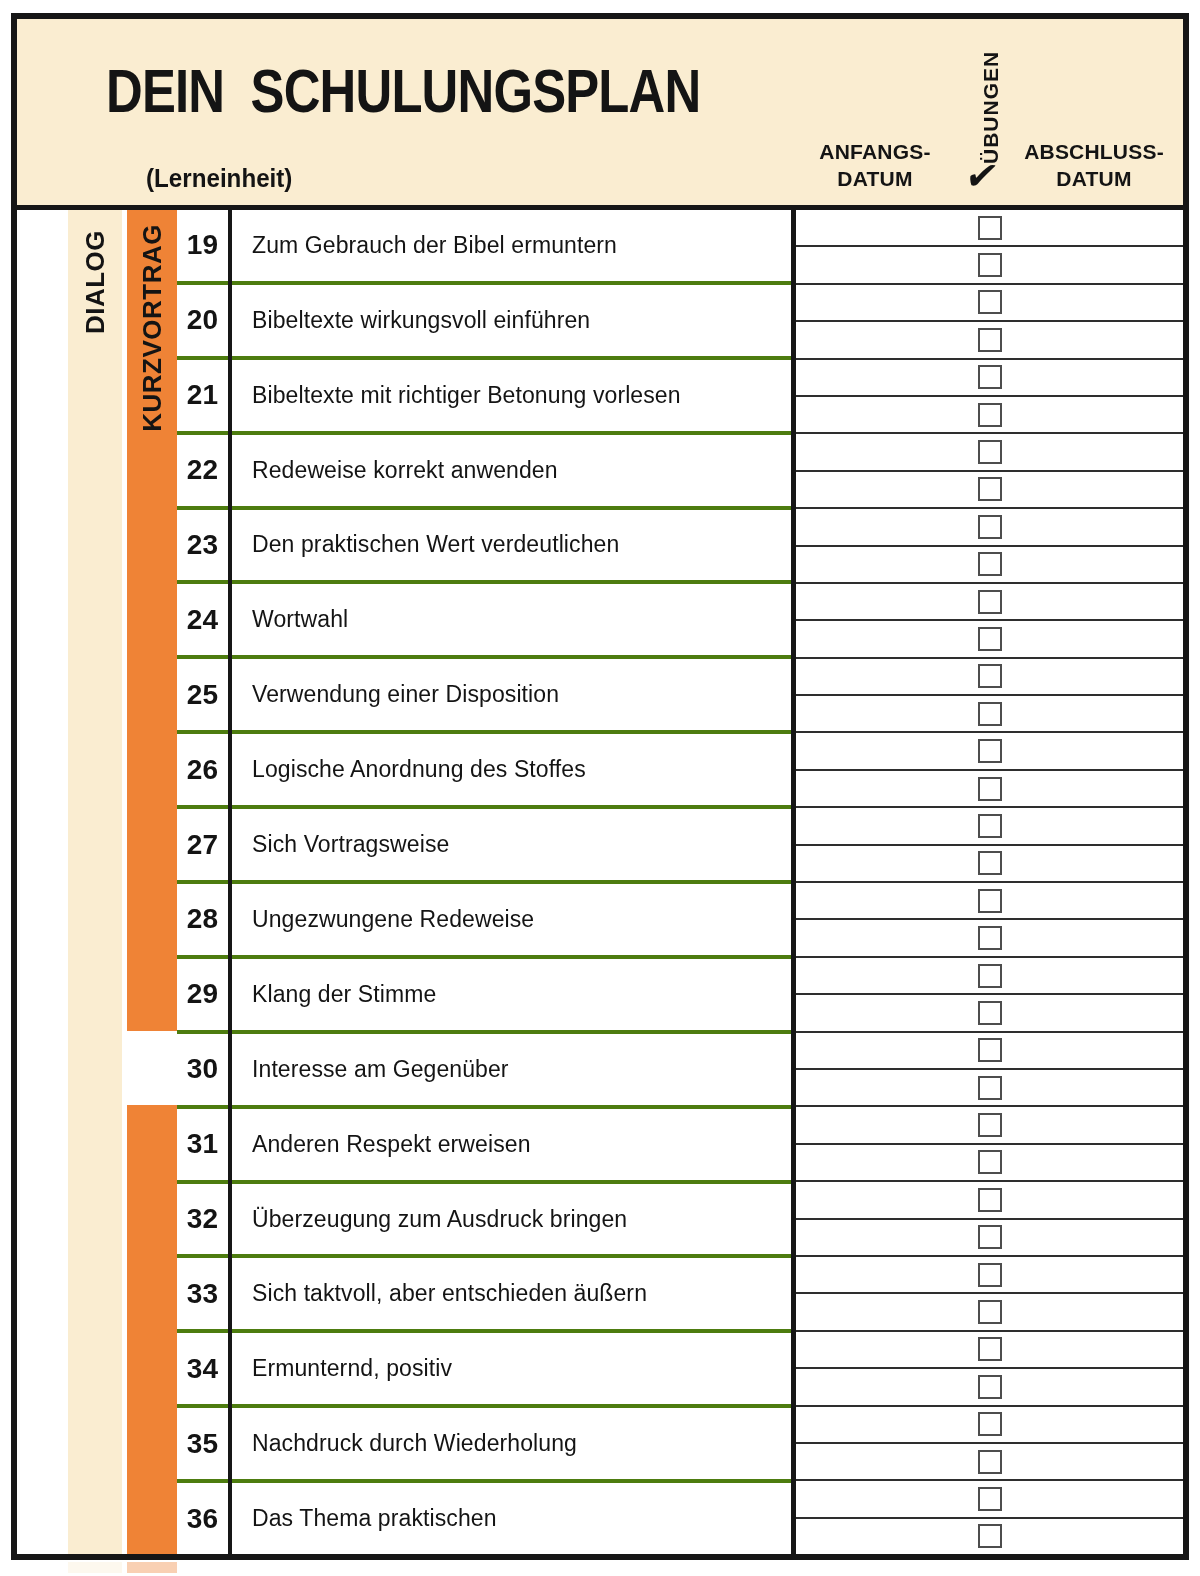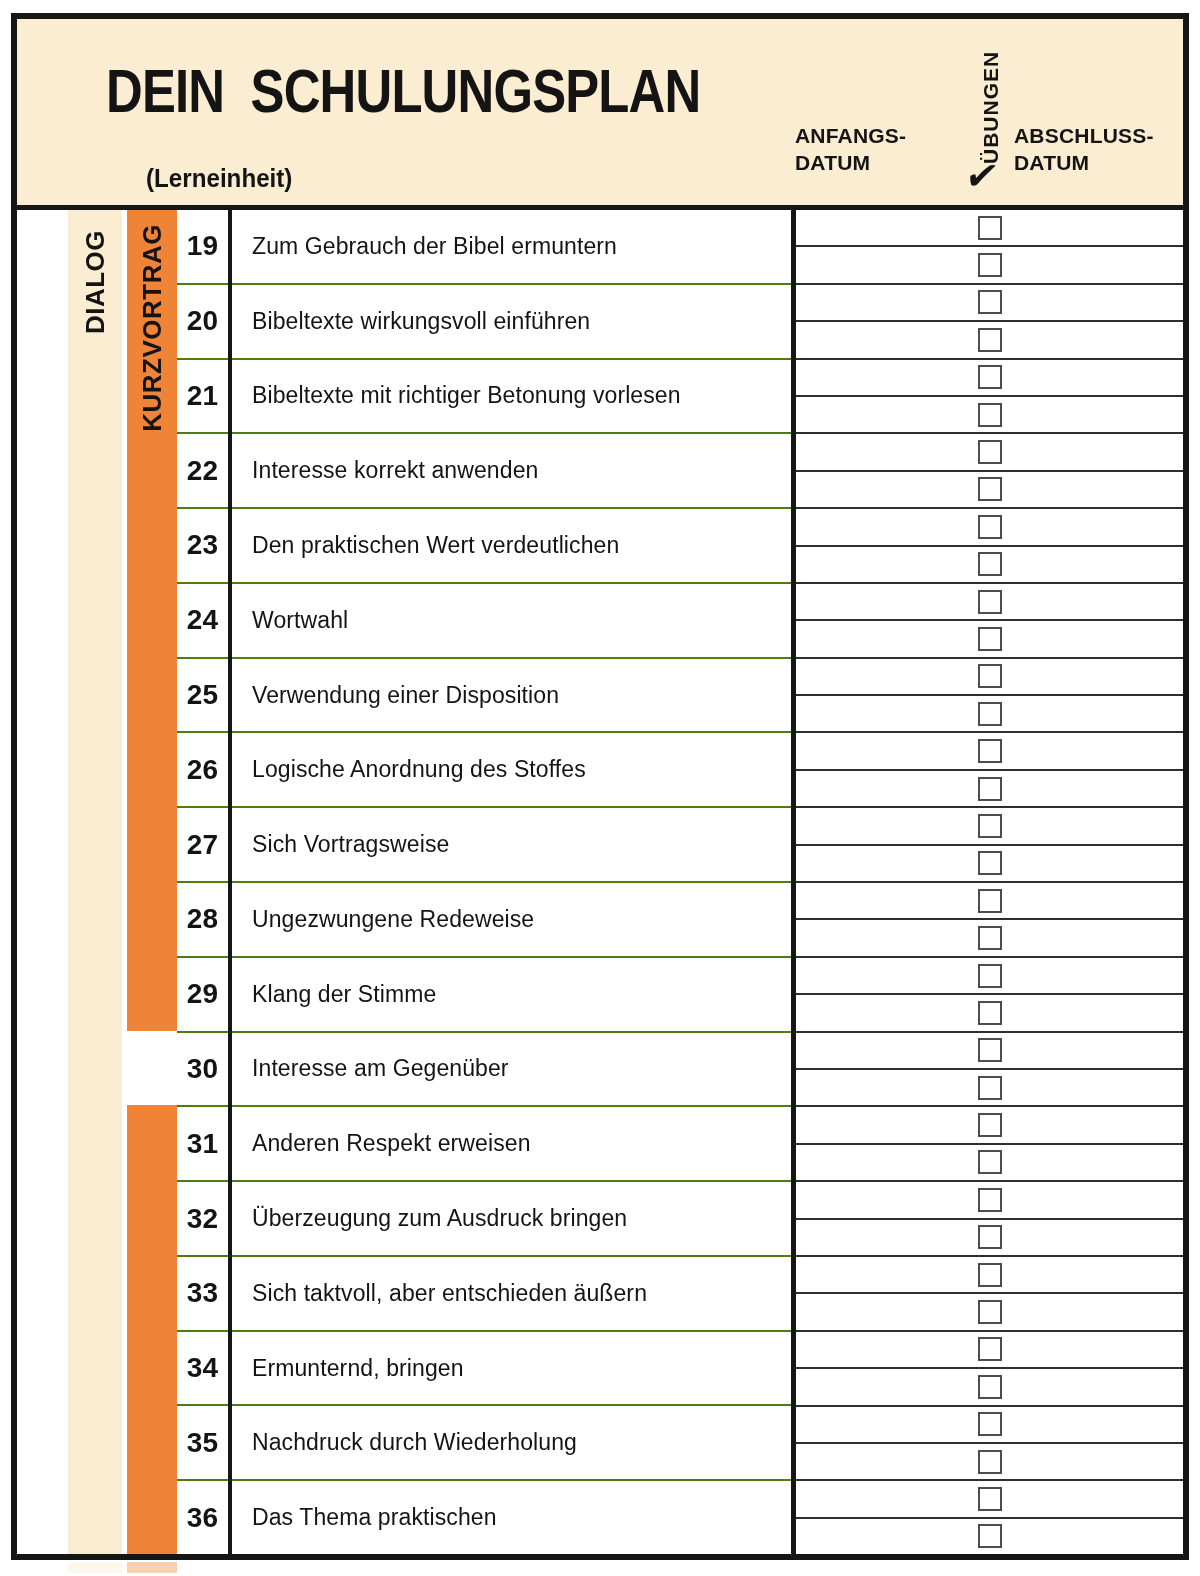--- a/index.html
+++ b/index.html
@@ -7,40 +7,40 @@
     position:relative;width:1200px;height:1576px;background:#ffffff;overflow:hidden;
     font-family:"Liberation Sans","DejaVu Sans",sans-serif;color:#141414;
   }
   .abs{position:absolute;}
   
   .frame{left:11px;top:13px;width:1178px;height:1547px;border:6px solid #161616;box-sizing:border-box;z-index:6;pointer-events:none;}
   
   .header-band{left:17px;top:19px;width:1166px;height:191px;background:#FAEDD1;border-bottom:5px solid #161616;box-sizing:border-box;z-index:1;}
   .title{left:106px;top:60px;font-size:62px;line-height:62px;font-weight:bold;letter-spacing:-1px;word-spacing:16px;transform:scaleX(0.82);transform-origin:left top;white-space:nowrap;z-index:2;}
   .subtitle{left:146px;top:165px;font-size:26px;line-height:26px;font-weight:bold;transform:scaleX(0.93);transform-origin:left top;z-index:2;}
-  .col-head{top:122px;width:160px;font-size:21px;line-height:27px;font-weight:bold;letter-spacing:0.2px;z-index:2;}
+  .col-head{top:138px;width:160px;text-align:center;font-size:21px;line-height:27px;font-weight:bold;letter-spacing:0.2px;z-index:2;}
   .col-head.start{left:795px;}
   .col-head.end{left:1014px;}
   .vert{writing-mode:vertical-rl;transform:rotate(180deg);}
   .uebungen{left:969px;top:42px;width:44px;height:130px;display:flex;align-items:center;justify-content:center;font-size:21px;font-weight:bold;letter-spacing:1px;z-index:2;}
   .checkmark{left:966px;top:156px;width:46px;font-size:38px;line-height:40px;font-weight:bold;transform:skewX(-10deg);z-index:2;}
   
   .strip-cream{left:68px;top:210px;width:54px;height:1344px;background:#FAEDD1;z-index:1;}
   .strip-orange-a{left:127px;top:210px;width:50px;height:821px;background:#EF8336;z-index:1;}
   .strip-orange-b{left:127px;top:1105px;width:50px;height:449px;background:#EF8336;z-index:1;}
   .cat-label{display:flex;align-items:center;justify-content:center;font-weight:bold;font-size:26px;letter-spacing:0.5px;color:#141414;z-index:2;}
   .cat-dialog{left:68px;top:222px;width:54px;height:120px;}
   .cat-kurz{left:127px;top:224px;width:50px;height:208px;}
   
   .bleed{top:1562px;height:11px;opacity:0.38;z-index:0;}
   .bleed.c{left:68px;width:54px;background:#FAEDD1;}
   .bleed.o{left:127px;width:50px;background:#EF8336;}
   
   .lesson-table{left:177px;top:210px;width:614px;height:1344px;display:flex;flex-direction:column;z-index:2;justify-content:center;}
-  .unit-row{flex:1;display:flex;align-items:center;border-top:2px solid #4d7c0f;box-sizing:border-box;}
+  .unit-row{flex:1;display:flex;align-items:center;border-top:4px solid #4d7c0f;box-sizing:border-box;}
   .unit-row:first-child{border-top:none;}
   .row-num{width:51px;box-sizing:border-box;padding-right:10px;text-align:right;font-weight:bold;font-size:28px;}
   .row-label{padding-left:24px;font-size:23px;letter-spacing:0.1px;white-space:nowrap;}
   
   .divider-num{left:228px;top:210px;width:4px;height:1344px;background:#161616;z-index:3;}
   .divider-panel{left:791px;top:210px;width:5px;height:1344px;background:#161616;z-index:3;}
   
   .dates-panel{left:796px;top:210px;width:387px;height:1344px;display:flex;flex-direction:column;z-index:2;}
   .hr{flex:1;display:flex;align-items:center;border-top:2px solid #2e2e2e;box-sizing:border-box;}
   .hr:first-child{border-top:none;}
@@ -86,21 +86,21 @@
     <div class="unit-row">
         <div class="row-num">20</div>
         <div class="row-label">Bibeltexte wirkungsvoll einführen</div>
       </div>
     <div class="unit-row">
         <div class="row-num">21</div>
         <div class="row-label">Bibeltexte mit richtiger Betonung vorlesen</div>
       </div>
     <div class="unit-row">
         <div class="row-num">22</div>
-        <div class="row-label">Interesse korrekt anwenden</div>
+        <div class="row-label">Redeweise korrekt anwenden</div>
       </div>
     <div class="unit-row">
         <div class="row-num">23</div>
         <div class="row-label">Den praktischen Wert verdeutlichen</div>
       </div>
     <div class="unit-row">
         <div class="row-num">24</div>
         <div class="row-label">Wortwahl</div>
       </div>
     <div class="unit-row">
@@ -134,21 +134,21 @@
     <div class="unit-row">
         <div class="row-num">32</div>
         <div class="row-label">Überzeugung zum Ausdruck bringen</div>
       </div>
     <div class="unit-row">
         <div class="row-num">33</div>
         <div class="row-label">Sich taktvoll, aber entschieden äußern</div>
       </div>
     <div class="unit-row">
         <div class="row-num">34</div>
-        <div class="row-label">Ermunternd, bringen</div>
+        <div class="row-label">Ermunternd, positiv</div>
       </div>
     <div class="unit-row">
         <div class="row-num">35</div>
         <div class="row-label">Nachdruck durch Wiederholung</div>
       </div>
     <div class="unit-row">
         <div class="row-num">36</div>
         <div class="row-label">Das Thema praktischen</div>
       </div>
   </div>

